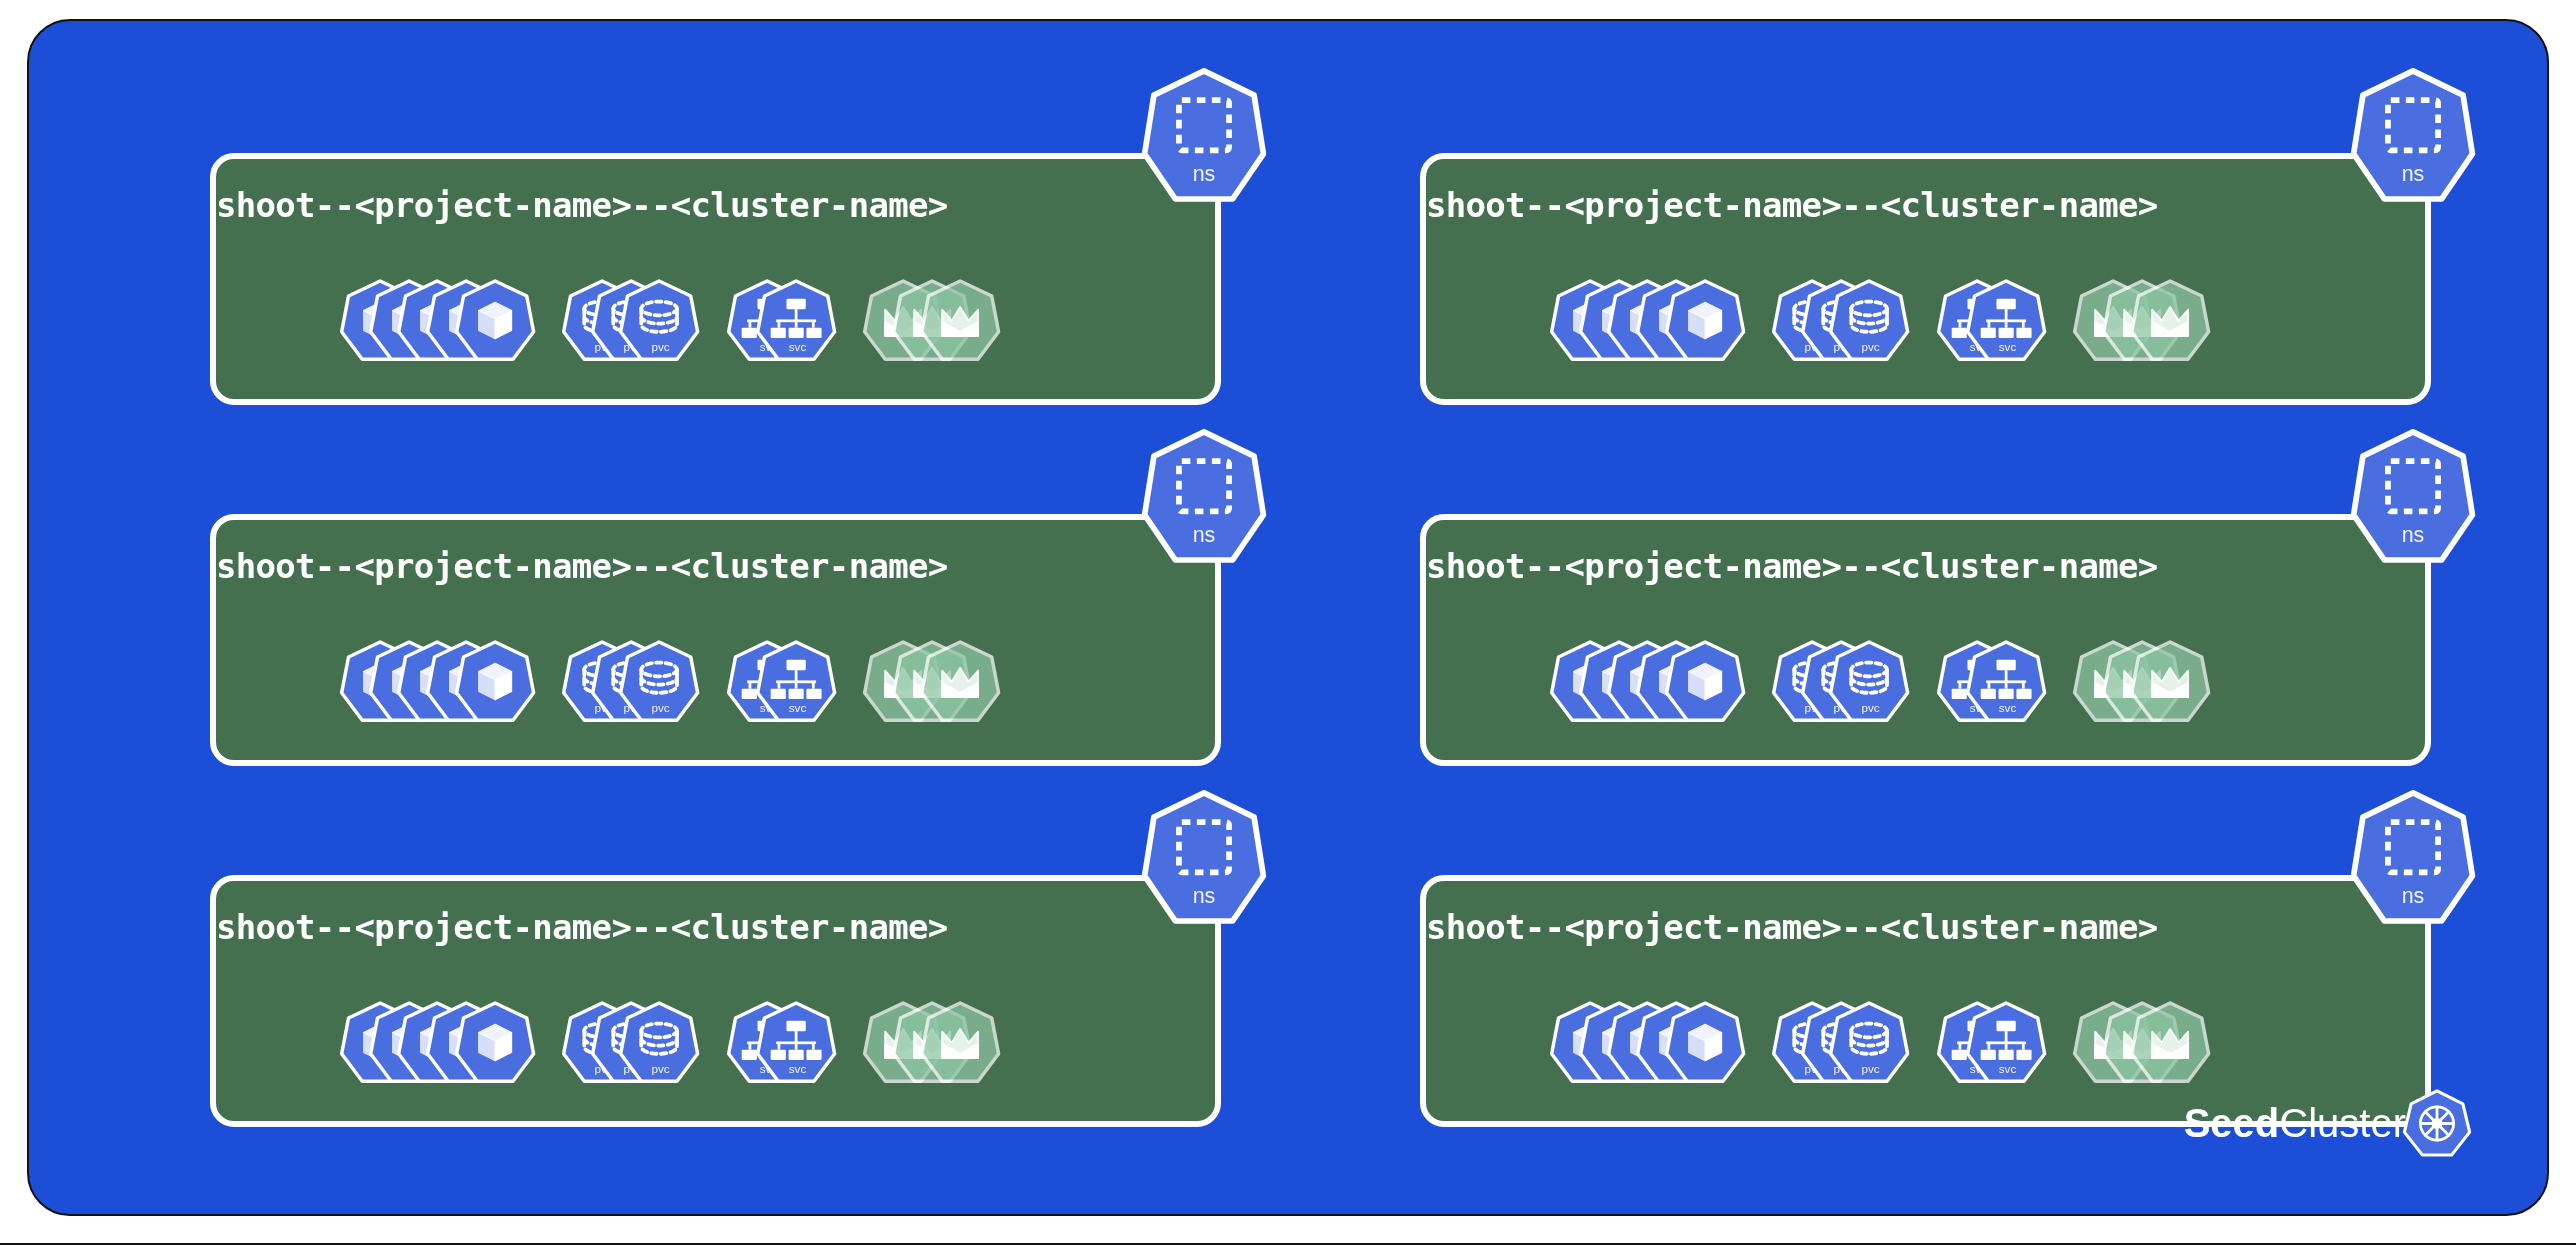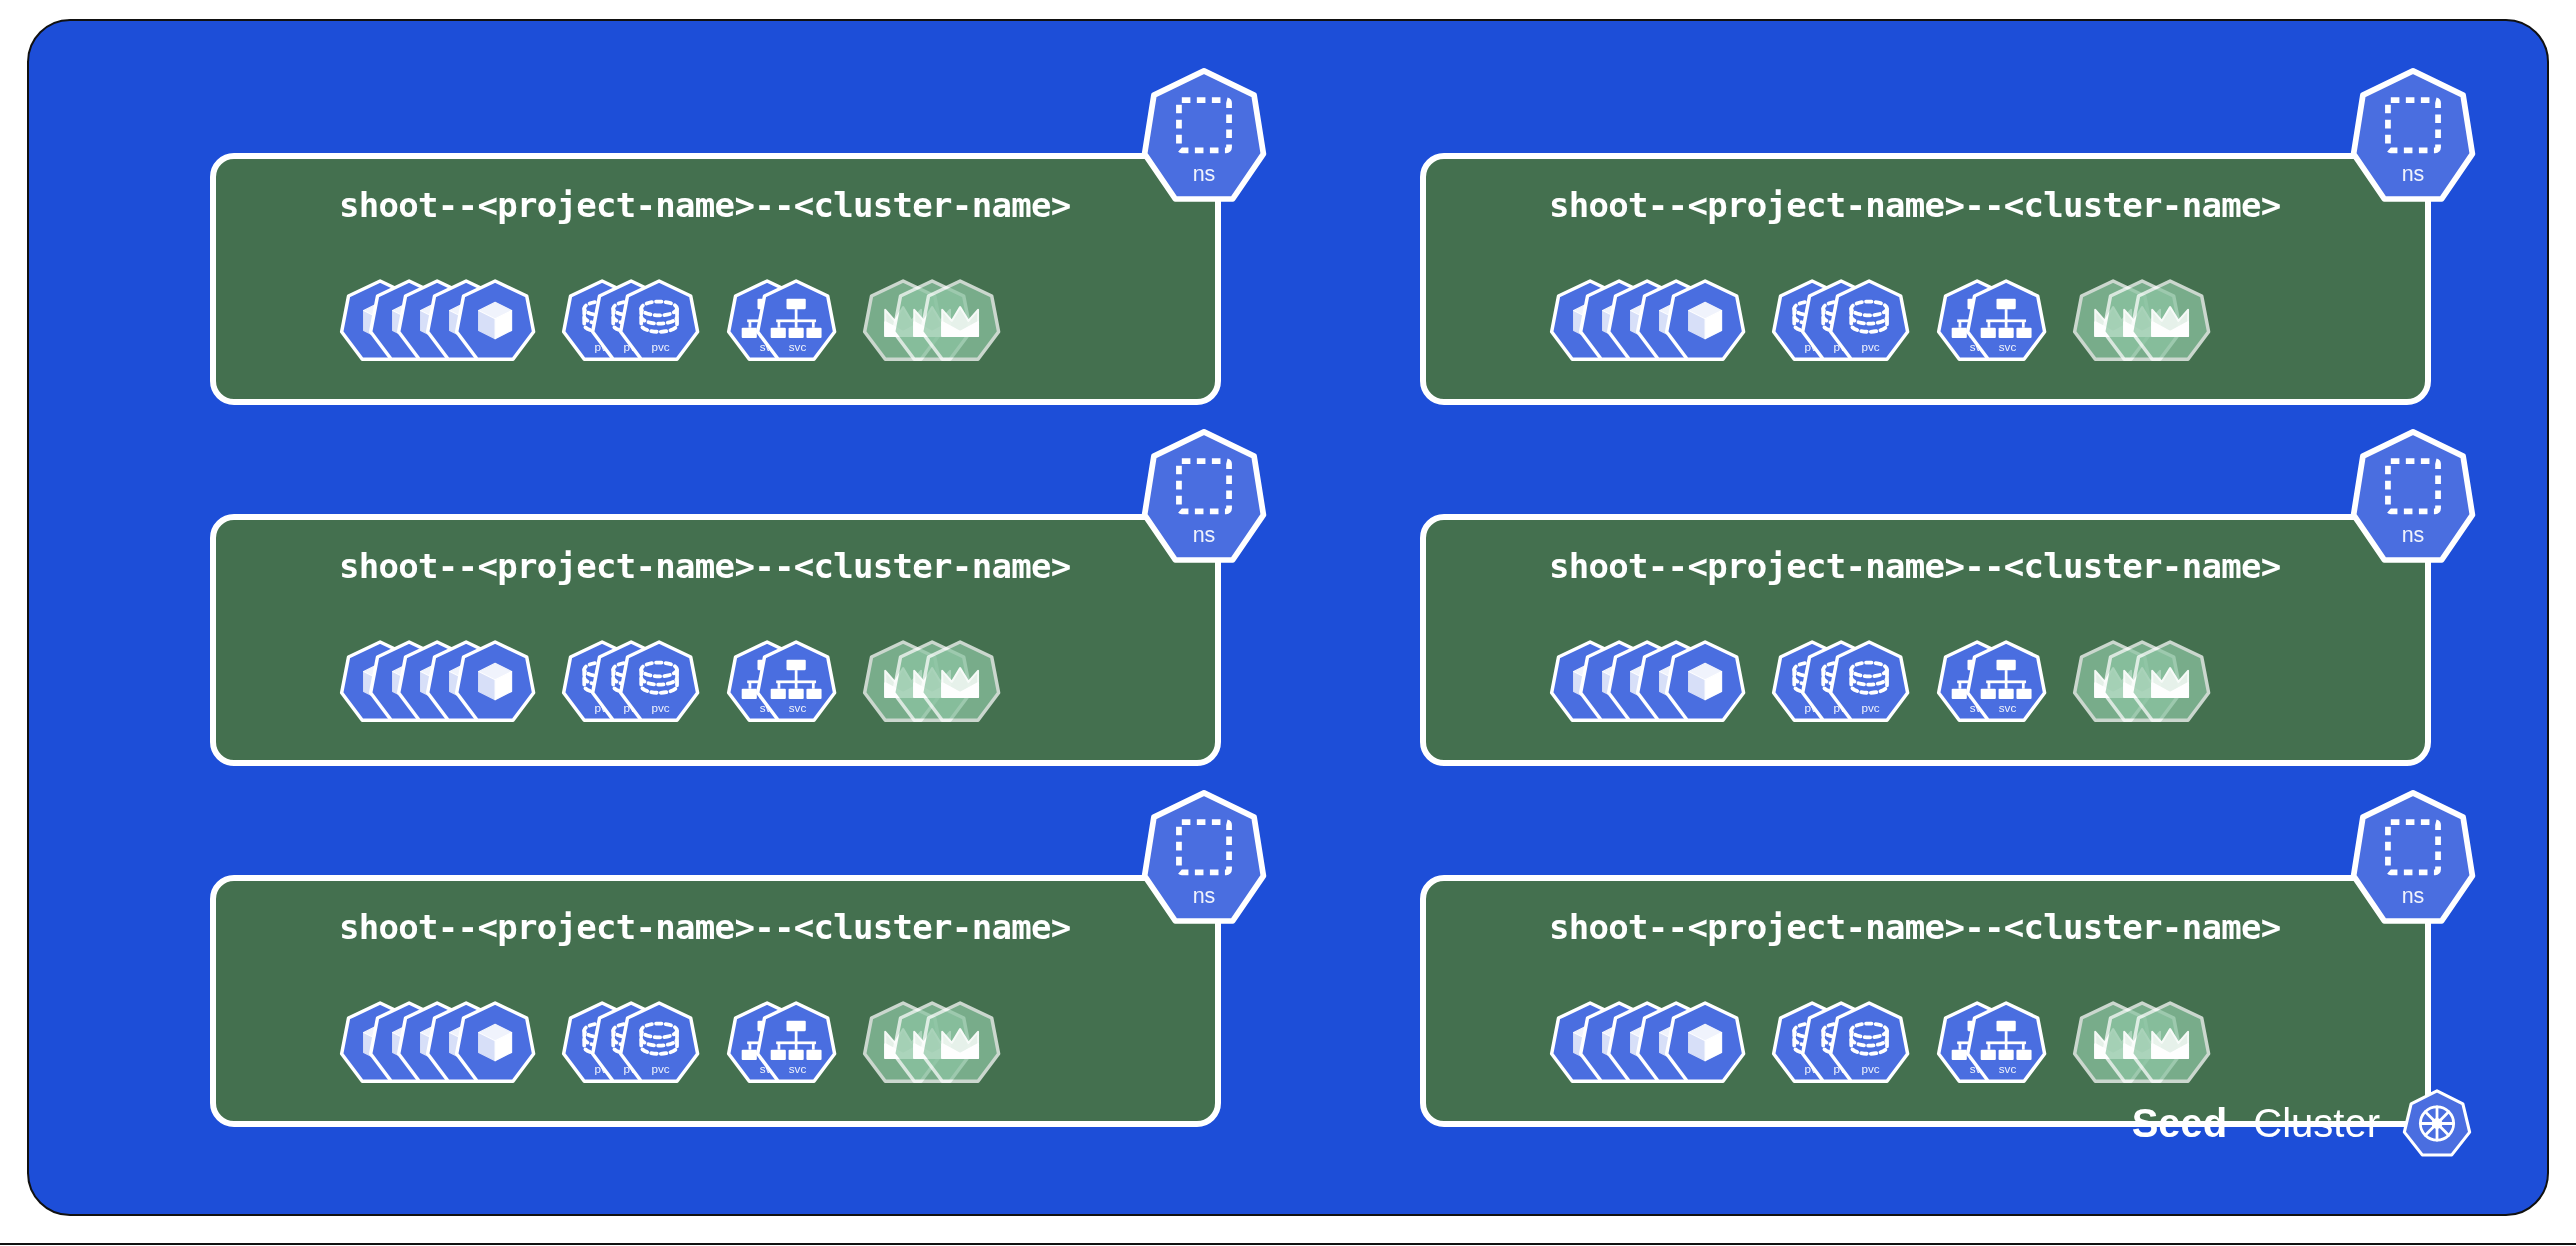--- a/index.html
+++ b/index.html
@@ -36,21 +36,20 @@
   .col-left  { left:181px; }
   .col-right { left:1391px; }
   .row-1 { top:132px; }
   .row-2 { top:493px; }
   .row-3 { top:854px; }
 
   .shoot-title{
     position:absolute;
     left:0; right:0;
     top:26px;
-    text-align:center;
     color:#ffffff;
     font-family:"DejaVu Sans Mono","Liberation Mono",monospace;
     font-size:34px;
     font-weight:700;
     letter-spacing:-0.7px;
     white-space:nowrap;
     padding-right:21.5px;
     box-sizing:border-box;
   }
 
@@ -85,21 +84,21 @@
   .ns-r3 { top:769px; }
   .ns-badge svg{ display:block;width:122px;height:136px; overflow:visible;}
 
   
   #seed-footer{
     position:absolute;
     right:79px;
     bottom:56px;
     display:flex;
     align-items:center;
-    gap:26px;
+    gap:0;
     color:#ffffff;
   }
   #seed-footer .word-strong{ font-size:40px; font-weight:700; }
   #seed-footer .word-light { font-size:40px; font-weight:400; }
   #k8s-logo{ width:62px;height:69px; display:block; overflow:visible;}
 </style>
 </head>
 <body>
 
 <div id="seed-panel">

